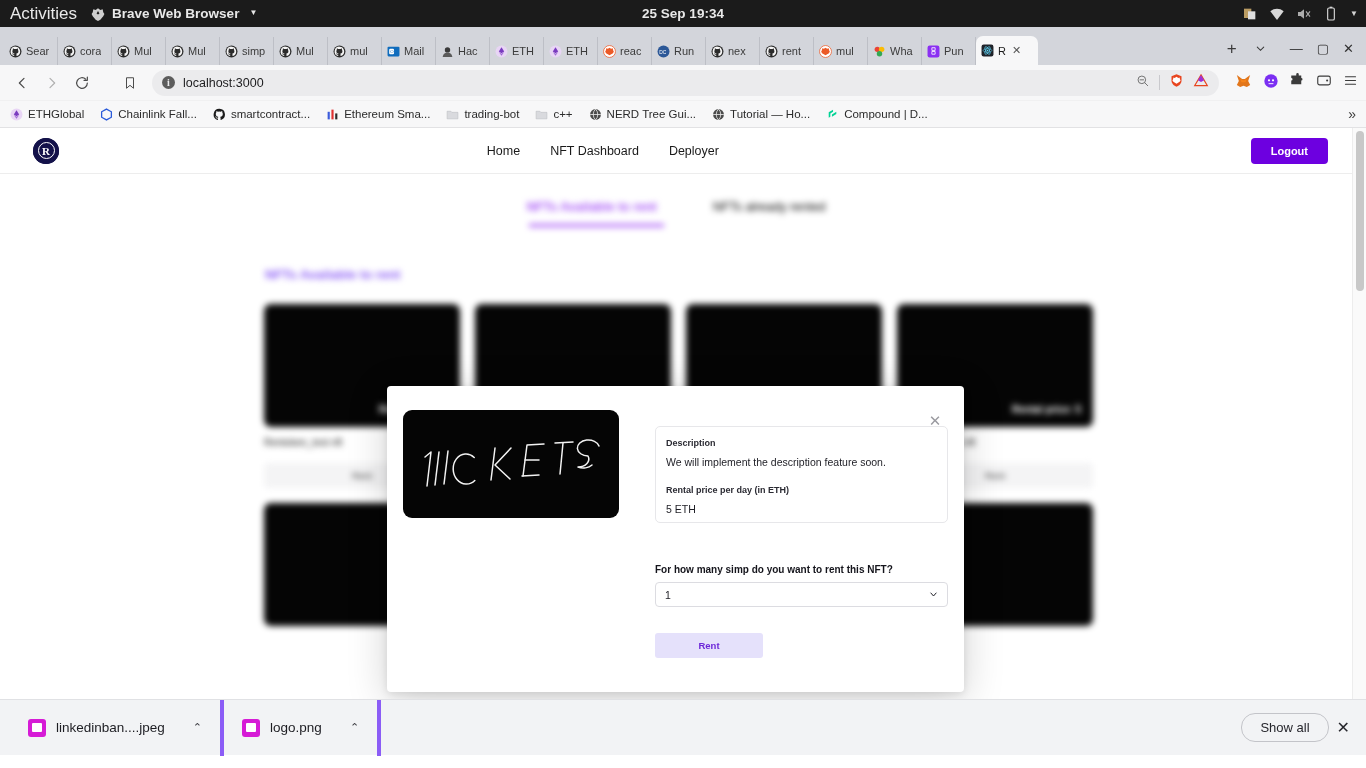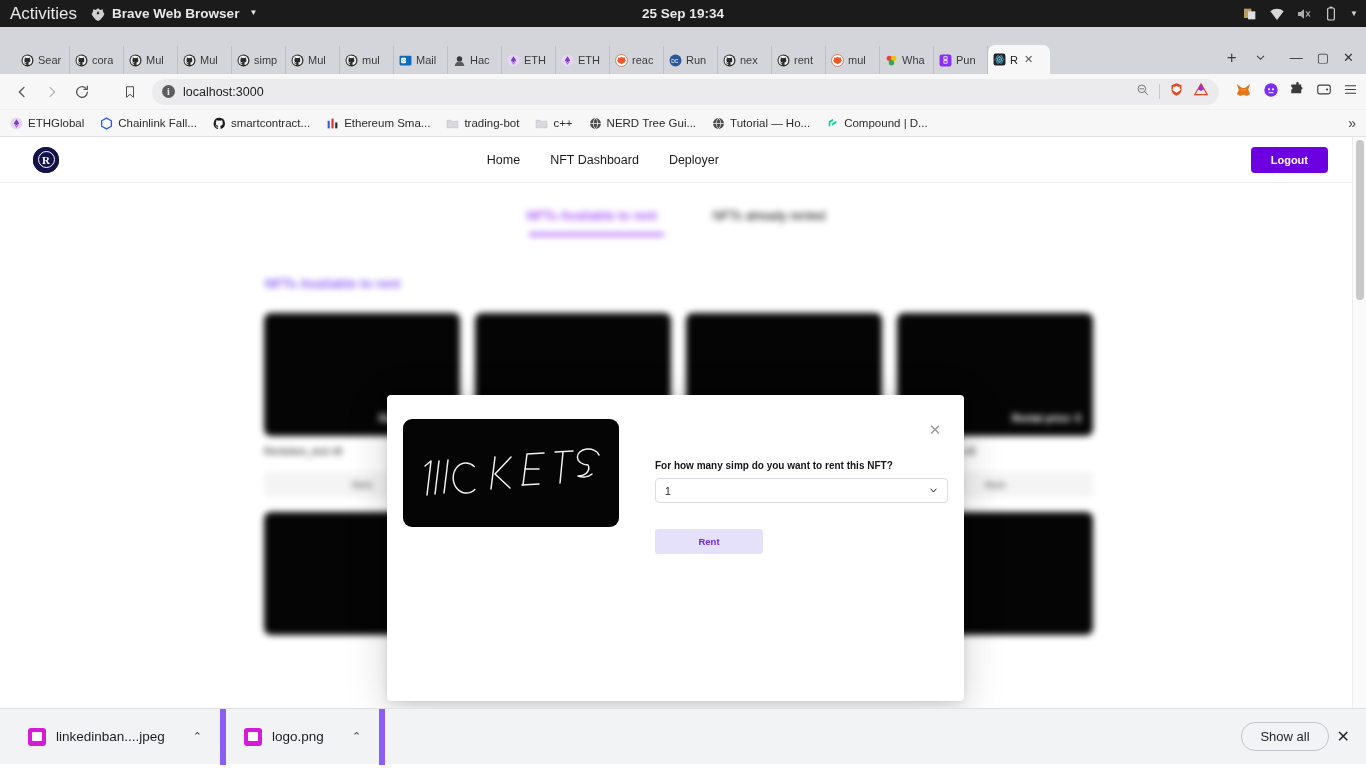--- a/index.html
+++ b/index.html
@@ -27,22 +27,22 @@
     font-size: 13.5px; font-weight: bold;
   }
   .gnome-tray {
     position: absolute; right: 8px; display: flex; align-items: center; gap: 11px;
   }
   .tray-ico { width: 16px; height: 16px; display: block; opacity: .92; }
   .tray-caret { font-size: 8px; opacity:.9; }
 
   
   .tabstrip {
-    height: 47px; background: #d3d5db; display: flex; align-items: flex-end;
-    padding-left: 16px; position: relative;
+    height: 38px; background: #d3d5db; display: flex; align-items: flex-end;
+    padding-left: 4px; position: relative;
   }
   .tab {
     height: 28px; flex: 0 0 54px; display: flex; align-items: center;
     gap: 4px; padding: 0 5px; font-size: 11px; color: #3b3b3b;
     border-right: 1px solid #bdbfc6; overflow: hidden; white-space: nowrap;
     position: relative; top: 0;
   }
   .tab .tlabel { overflow: hidden; text-overflow: clip; max-width: 34px; }
   .tab.active {
     background: #f7f7f8; border-radius: 7px 7px 0 0; flex: 0 0 62px;
@@ -215,21 +215,21 @@
     font-weight: bold; display: flex; align-items: center; justify-content: center;
   }
 
   
   .shelf {
     height: 56px; background: #f2f3f5; border-top: 1px solid #e0e1e4;
     display: flex; align-items: center; padding: 0 10px; gap: 0;
   }
   .dl-item {
     display: flex; align-items: center; gap: 10px; padding: 0 18px;
-    height: 56px; border-right: 6px solid #8b5cf6; font-size: 13.5px; color: #1d1d22;
+    height: 56px; border-right: 4px solid #8b5cf6; font-size: 13.5px; color: #1d1d22;
   }
   .dl-ico {
     width: 18px; height: 18px; background: #d61bd6; border-radius: 3px;
     display: flex; align-items: center; justify-content: center;
   }
   .dl-ico i {
     width: 10px; height: 9px; background: #fff; border-radius: 1px; display:block;
     position: relative;
   }
   .dl-caret { font-size: 11px; color: #3c3c42; margin-left: 18px; }
@@ -653,20 +653,26 @@
             <path d="M144 19 L162 18"></path>
             <path d="M152 19 L149 50"></path>
             <path d="M188 22a11 8 0 10-11 10 11 8 0 01-10 11 11 8 0 0014-2"></path>
           </g>
         </svg>
       </div>
     </div>
     <div class="modal-right">
       <div class="modal-close">✕</div>
 
+      <div class="info-box">
+        <div class="fld-label">Description</div>
+        <div class="fld-value">We will implement the description feature soon.</div>
+        <div class="fld-label fld-gap">Rental price per day (in ETH)</div>
+        <div class="fld-value">5 ETH</div>
+      </div>
 
       <div class="question">For how many simp do you want to rent this NFT?</div>
       <div class="select-box">
         <span>1</span>
         <svg class="select-caret" viewBox="0 0 24 24">
             <path d="M5 8l7 8 7-8" stroke="#1d1d24" stroke-width="2.6" fill="none" stroke-linecap="round" stroke-linejoin="round"></path>
           </svg>
       </div>
 
       <button class="rent-btn">Rent</button>

